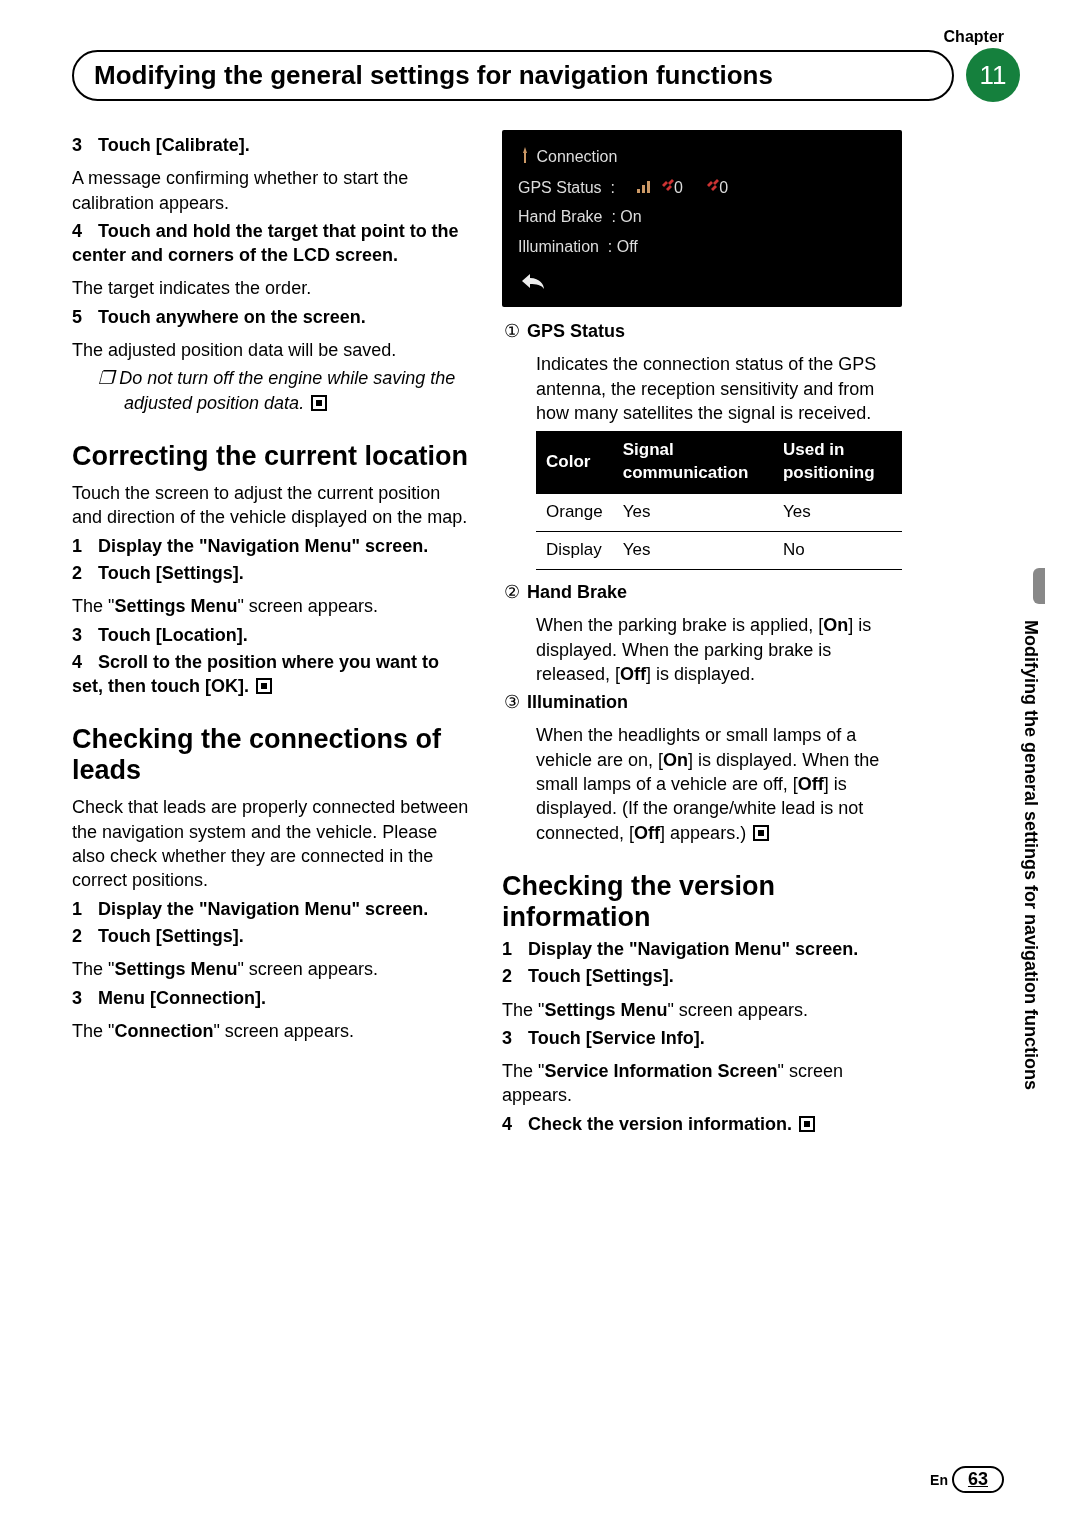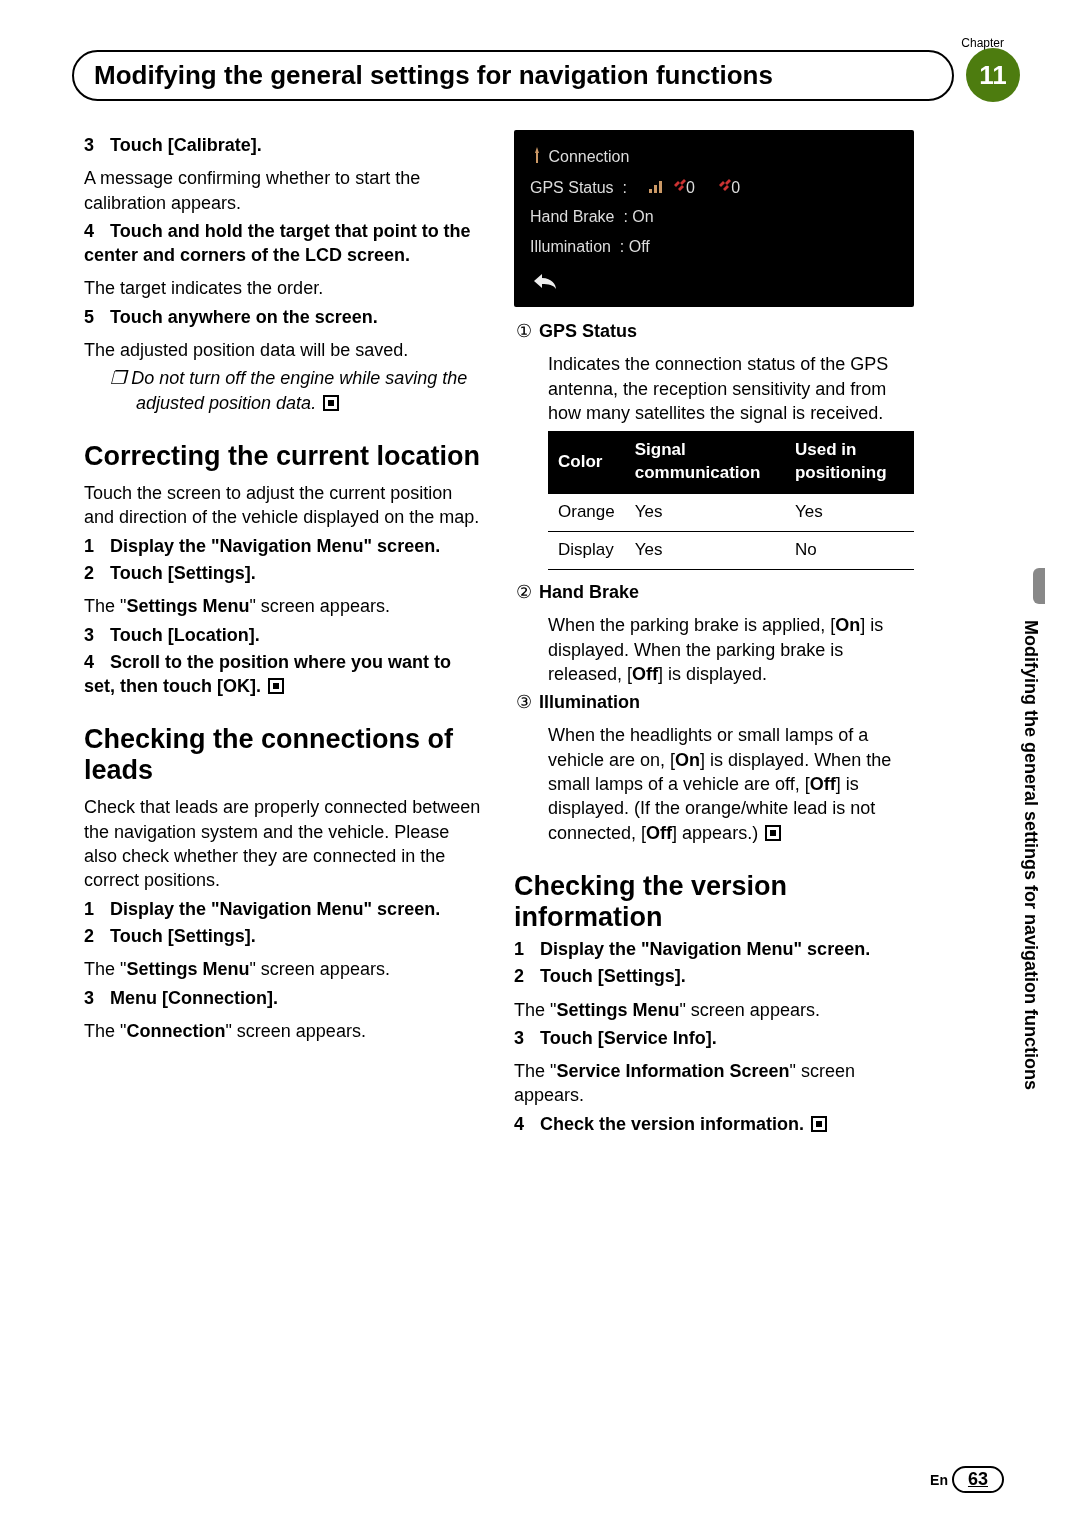--- a/index.html
+++ b/index.html
@@ -7,24 +7,24 @@
   body {
     width: 1080px;
     height: 1529px;
     background: #fff;
     font-family: Arial, Helvetica, sans-serif;
     color: #000;
     position: relative;
   }
   .chapter-label {
     position: absolute;
-    top: 36px;
+    top: 28px;
     right: 76px;
-    font-size: 12px;
-    font-weight: normal;
+    font-size: 16px;
+    font-weight: bold;
   }
   .titlebar {
     position: absolute;
     top: 48px;
     left: 72px;
     right: 60px;
     display: flex;
     align-items: center;
     gap: 12px;
   }
@@ -32,33 +32,33 @@
     flex: 1;
     border: 2.5px solid #000;
     border-radius: 28px;
     padding: 8px 20px;
     font-size: 26px;
     font-weight: 800;
   }
   .chapter-num {
     width: 54px;
     height: 54px;
-    background: #4d7c0f;
+    background: #15803d;
     color: #fff;
     border-radius: 28px;
     display: flex;
     align-items: center;
     justify-content: center;
     font-size: 26px;
-    font-weight: 700;
+    font-weight: 400;
   }
   .content {
     position: absolute;
     top: 130px;
-    left: 84px;
+    left: 72px;
     width: 830px;
     column-count: 2;
     column-gap: 30px;
     font-size: 18px;
     line-height: 1.35;
   }
   .content > div { break-inside: avoid-column; }
   .content > div.allow-break { break-inside: auto; }
   .step { margin: 3px 0 0 0; }
   .stepnum { font-weight: bold; display: inline-block; width: 26px; }

